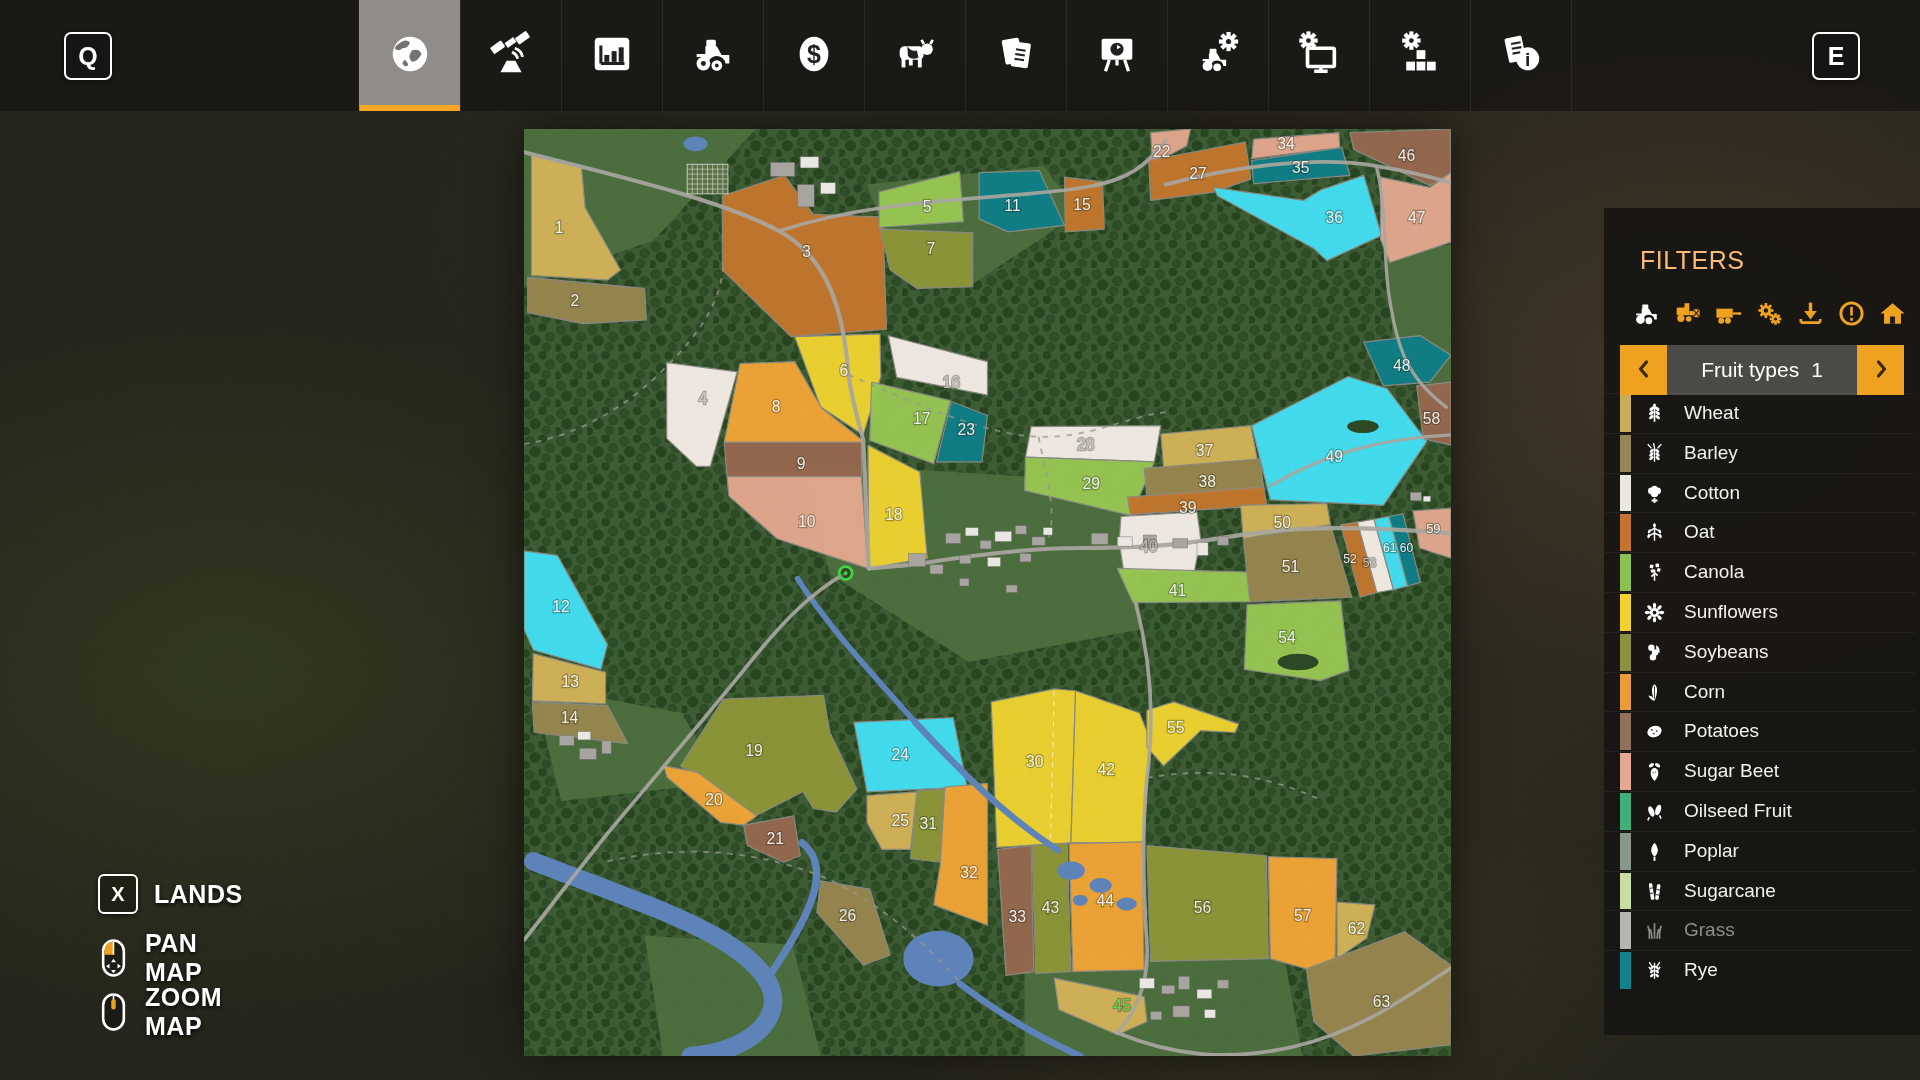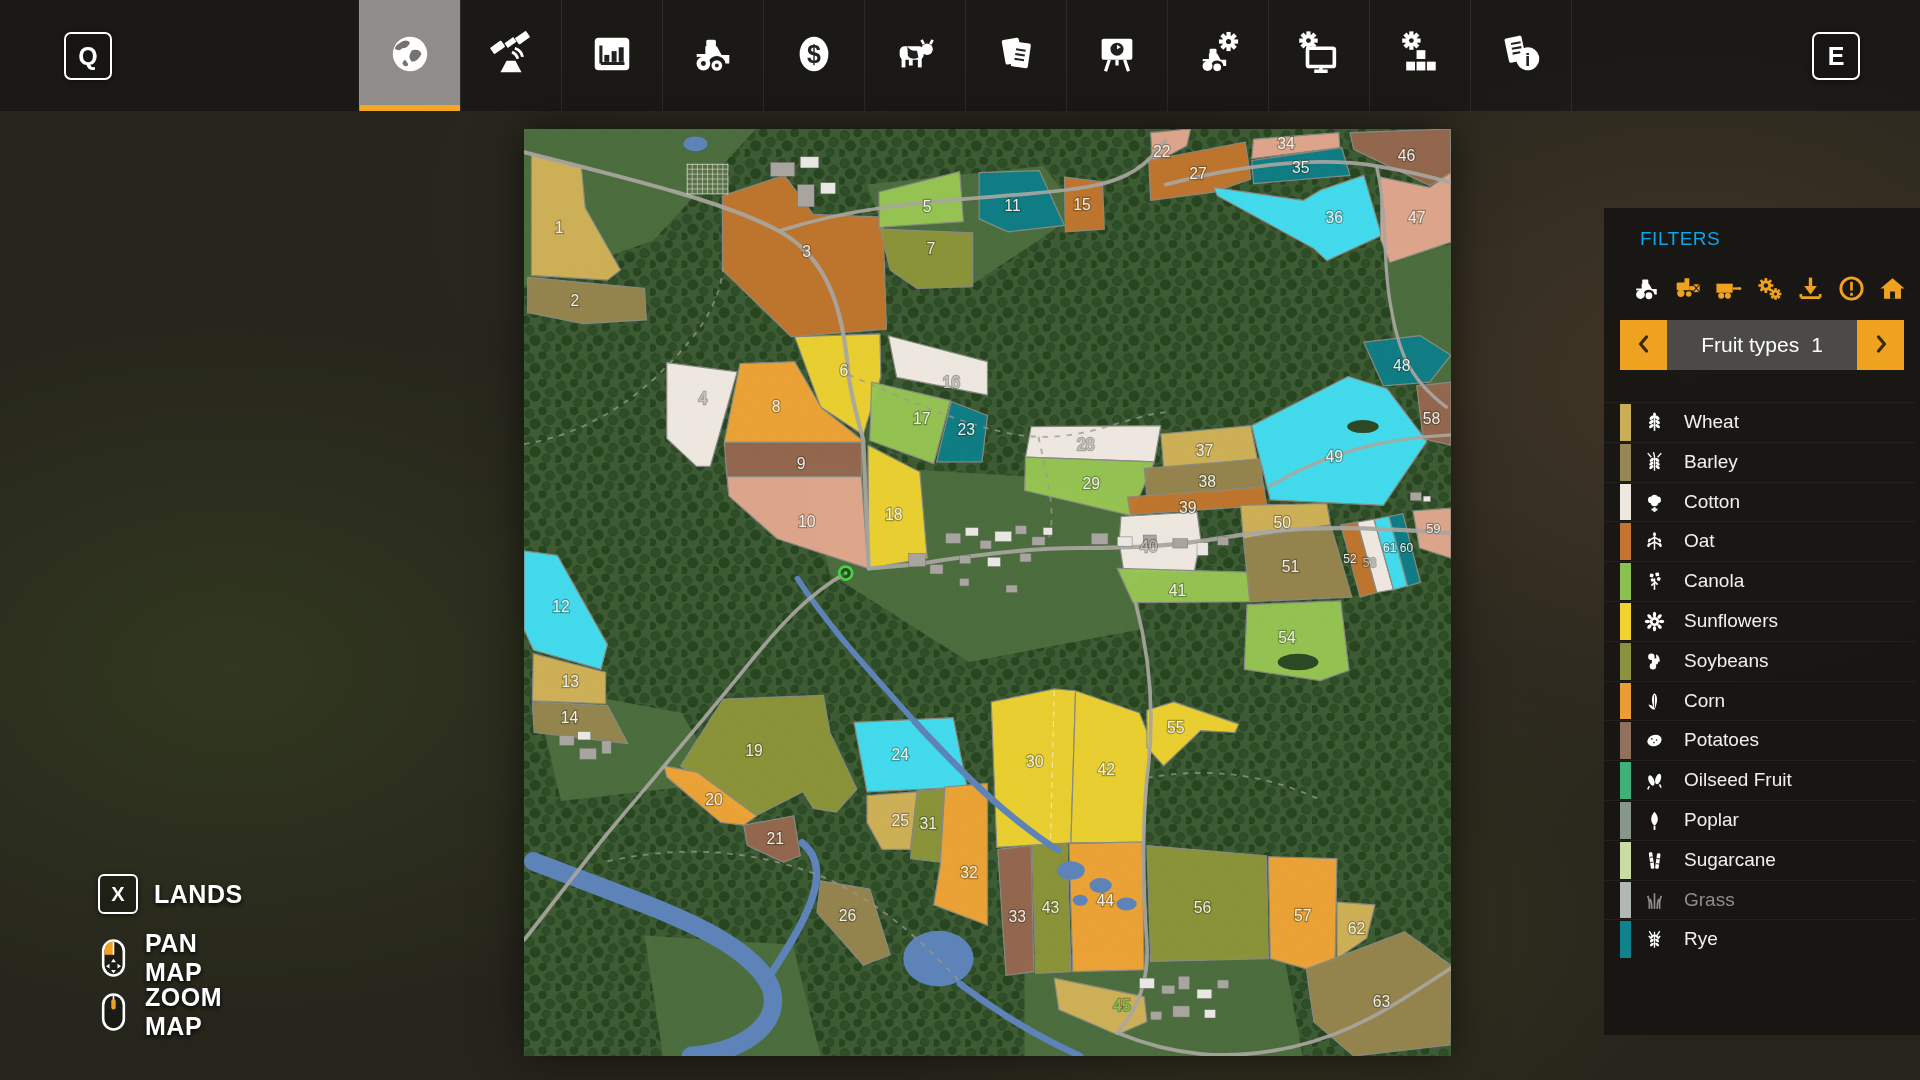--- a/index.html
+++ b/index.html
@@ -23,32 +23,32 @@
   .tab svg{width:46px;height:46px}
   .keycap{position:absolute;width:44px;height:44px;border:2.5px solid #fff;border-radius:7px;
           color:#fff;font-size:25px;font-weight:bold;display:flex;align-items:center;justify-content:center;
           background:rgba(10,10,10,0.25);box-shadow:0 1px 6px rgba(0,0,0,0.5)}
   #keyQ{left:64px;top:32px} #keyE{left:1812px;top:32px}
   
   .map{position:absolute;left:524px;top:129px;width:927px;height:927px;box-shadow:0 0 40px rgba(0,0,0,0.55)}
   .map svg{width:100%;height:100%;display:block}
   
   .panel{position:absolute;left:1604px;top:208px;width:316px;height:827px;background:rgba(23,21,19,0.94)}
-  .panel-title{margin:20px 0 0 36px;font-size:19px;color:#0ea5e9;letter-spacing:0.5px}
+  .panel-title{margin:38px 0 0 36px;font-size:25px;color:#fdba74;letter-spacing:0.5px}
   .cat-icons{display:flex;gap:12px;margin:24px 0 0 28px}
   .cat{width:29px;height:29px;color:#efa21f;cursor:pointer}
   .cat.active{color:#ffffff}
   .cat svg{width:29px;height:29px}
   .selector{display:flex;margin:17px 0 0 16px;width:284px;height:50px}
   .sel-btn{width:47px;height:50px;background:#efa21f;border:none;padding:0;display:flex;
            align-items:center;justify-content:center;cursor:pointer}
   .sel-btn svg{width:24px;height:24px}
   .sel-label{flex:1;background:#4b4a47;color:#fff;display:flex;align-items:center;justify-content:center;
              font-size:21px;gap:12px}
-  .fruit-list{position:absolute;left:0;top:194px;width:311px}
+  .fruit-list{position:absolute;left:0;top:185px;width:311px}
   .fruit-row{height:38.8px;position:relative;border-top:1px solid rgba(255,255,255,0.05);cursor:pointer}
   .swatch{position:absolute;left:16px;top:1px;width:11px;height:36.8px}
   .fruit-icon{position:absolute;left:38px;top:7px;width:25px;height:25px;color:#fff}
   .fruit-icon svg{width:25px;height:25px}
   .fruit-label{position:absolute;left:80px;top:8px;font-size:19px;color:#f2f1ee}
   .fruit-row.disabled .fruit-label,.fruit-row.disabled .fruit-icon{color:#8e8e8a}
   
   .controls{position:absolute;left:98px;top:874px;color:#fff}
   .ctrl-row{position:absolute;display:flex;align-items:center}
   #rowLands{top:0} #rowPan{top:55px} #rowZoom{top:109px}
@@ -653,20 +653,32 @@
             <ellipse cx="12" cy="12" rx="7" ry="5.4" transform="rotate(-20 12 12)" fill="currentColor"></ellipse>
             <g fill="#1c1a19">
               <circle cx="9.5" cy="10.5" r="0.8"></circle>
               <circle cx="14" cy="11.5" r="0.8"></circle>
               <circle cx="11.5" cy="14" r="0.8"></circle>
             </g>
           </svg></span>
         <span class="fruit-label">Potatoes</span>
       </div>
       <div class="fruit-row">
+        <span class="swatch" style="background:#e5a893"></span>
+        <span class="fruit-icon"><svg viewBox="0 0 24 24" xmlns="http://www.w3.org/2000/svg">
+            <g fill="currentColor">
+              <path d="M12,21 C8.5,17.5 7.5,13.5 9,10.5 C10.5,8 13.5,8 15,10.5 C16.5,13.5 15.5,17.5 12,21 Z"></path>
+              <ellipse cx="9" cy="6" rx="2.8" ry="1.6" transform="rotate(-30 9 6)"></ellipse>
+              <ellipse cx="15" cy="6" rx="2.8" ry="1.6" transform="rotate(30 15 6)"></ellipse>
+            </g>
+            <path d="M10,12.5 l1.5,1.5 M13.5,12 l-1,1" stroke="#1c1a19" stroke-width="0.8"></path>
+          </svg></span>
+        <span class="fruit-label">Sugar Beet</span>
+      </div>
+      <div class="fruit-row">
         <span class="swatch" style="background:#3fb077"></span>
         <span class="fruit-icon"><svg viewBox="0 0 24 24" xmlns="http://www.w3.org/2000/svg">
             <g fill="currentColor">
               <ellipse cx="9" cy="12" rx="2.6" ry="5.2" transform="rotate(-22 9 12)"></ellipse>
               <ellipse cx="15.5" cy="10.5" rx="2.6" ry="5.2" transform="rotate(18 15.5 10.5)"></ellipse>
             </g>
             <path d="M7,17.5 l-1.5,3 M16.8,15.8 l1.5,3" stroke="currentColor" stroke-width="1.5"></path>
           </svg></span>
         <span class="fruit-label">Oilseed Fruit</span>
       </div>

